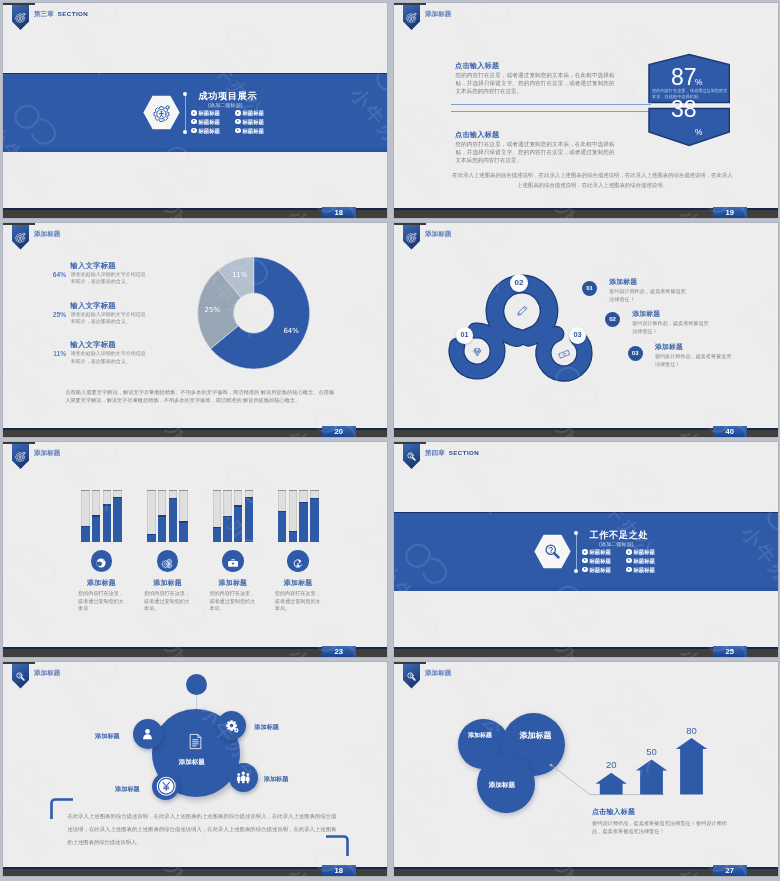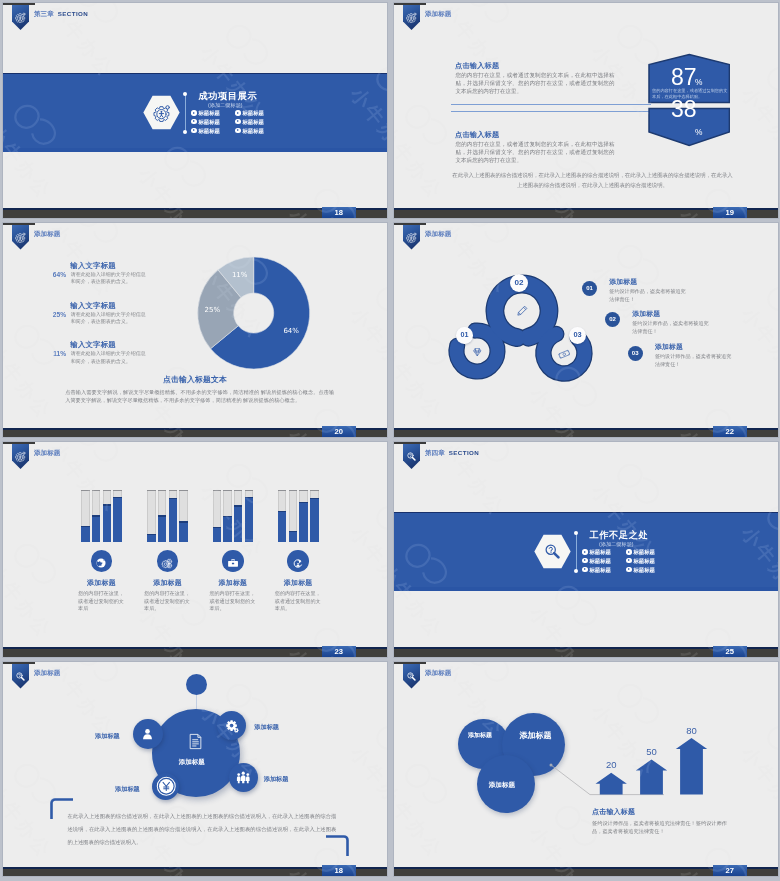--- a/index.html
+++ b/index.html
@@ -422,21 +422,20 @@
   <div class="lg-title" style="left:67.3px;top:117.8px">输入文字标题</div>
   <div class="lg-body" style="left:67.7px;top:127.8px">请在此处输入详细的文字介绍信息和简介，表达图表的含义。</div>
   <svg style="position:absolute;left:0;top:0" width="386" height="217">
         <path d="M250.70 34.00 A56 56 0 1 1 207.55 125.70 L235.29 102.75 A20 20 0 1 0 250.70 70.00 Z" fill="#2e5aa8" stroke="#dfe3e8" stroke-width="0.6"></path>
         <path d="M207.55 125.70 A56 56 0 0 1 215.00 46.85 L237.95 74.59 A20 20 0 0 0 235.29 102.75 Z" fill="#98a5b5" stroke="#dfe3e8" stroke-width="0.6"></path>
         <path d="M215.00 46.85 A56 56 0 0 1 250.70 34.00 L250.70 70.00 A20 20 0 0 0 237.95 74.59 Z" fill="#b3c0ce" stroke="#dfe3e8" stroke-width="0.6"></path>
         <text x="288.2" y="110.1" fill="#fff" font-size="7" text-anchor="middle" font-family="DejaVu Sans">64%</text>
         <text x="209.4" y="88.6" fill="#fff" font-size="7" text-anchor="middle" font-family="DejaVu Sans">25%</text>
         <text x="236.7" y="53.5" fill="#fff" font-size="7" text-anchor="middle" font-family="DejaVu Sans">11%</text>
       </svg>
-  <div class="cap-t" style="left:0;top:151px;width:384px">点击输入标题文本</div>
   <div class="cap-b" style="left:62.2px;top:165.5px;width:269px">点击输入需要文字解说，解说文字尽量概括精炼、不用多余的文字修饰，简洁精准的 解说所提炼的核心概念。点击输入简要文字解说，解说文字尽量概括精炼，不用多余的文字修饰，简洁精准的 解说所提炼的核心概念。</div>
   <div class="wm"><svg class="wmsvg" width="384" height="215" viewBox="0 0 384 215">
           <defs>
             <g id="wmg">
               <path d="M14 4 c-8 0 -13 7 -12 14 c1 6 6 10 12 9 c7-1 11-8 9-15 c-1-5 -5-8 -9-8 Z" fill="none" stroke="#dcdcdc" stroke-width="2.2"></path>
               <path d="M23 7 c5-6 14-7 20-3 c5 4 5 11 1 16 c-4 4 -10 5 -15 2" fill="none" stroke="#dcdcdc" stroke-width="2.2"></path>
               <text x="0" y="56" font-size="19" fill="#dcdcdc" font-family="DejaVu Sans" font-weight="bold" letter-spacing="3">小牛办公</text>
             </g>
           </defs>
           <g transform="translate(-236,-398) rotate(51)">
@@ -557,21 +556,21 @@
             <path d="M50.3 29.0 L56.5 30.7 L56.5 41.3 L50.3 43.0 L49.3 45.4 L52.4 51.0 L45.0 58.4 L39.4 55.3 L37.0 56.3 L35.3 62.5 L24.7 62.5 L23.0 56.3 L20.6 55.3 L15.0 58.4 L7.6 51.0 L10.7 45.4 L9.7 43.0 L3.5 41.3 L3.5 30.7 L9.7 29.0 L10.7 26.6 L7.6 21.0 L15.0 13.6 L20.6 16.7 L23.0 15.7 L24.7 9.5 L35.3 9.5 L37.0 15.7 L39.4 16.7 L45.0 13.6 L52.4 21.0 L49.3 26.6 Z"></path>
             <circle cx="30" cy="36" r="16.5"></circle>
             <circle cx="30" cy="27.5" r="3.2" fill="#ffffff" stroke="none"></circle>
             <path d="M30 31 v8.5 M30 39.5 l-5.6 7.5 M30 39.5 l5.6 7.5 M22.5 34 h15"></path>
             <circle cx="52" cy="12" r="6" fill="none" stroke="#ffffff" stroke-width="3.0"></circle>
           </svg></span>
       </div>
   <div class="hd-title"><span>添加标题</span></div>
   <div class="botnavy"></div>
   <div class="botdark"></div>
-  <div class="pagenum">22</div>
+  <div class="pagenum">40</div>
 
   <svg style="position:absolute;left:0;top:0" width="386" height="217">
         <path d="M81.2 107.6 A20.5 20.5 0 1 1 63.2 122.7" fill="none" stroke="#1d3b72" stroke-width="16.099999999999998" stroke-linecap="round"></path>
         <path d="M123.3 114.6 A27.0 27.0 0 1 1 134.5 114.2" fill="none" stroke="#1d3b72" stroke-width="18.9" stroke-linecap="round"></path>
         <path d="M183.7 114.8 A20.5 20.5 0 1 1 162.3 111.0" fill="none" stroke="#1d3b72" stroke-width="16.4" stroke-linecap="round"></path>
         <path d="M81.2 107.6 A20.5 20.5 0 1 1 63.2 122.7" fill="none" stroke="#2f5aa8" stroke-width="13.7" stroke-linecap="round"></path>
         <path d="M123.3 114.6 A27.0 27.0 0 1 1 134.5 114.2" fill="none" stroke="#2f5aa8" stroke-width="16.5" stroke-linecap="round"></path>
         <path d="M183.7 114.8 A20.5 20.5 0 1 1 162.3 111.0" fill="none" stroke="#2f5aa8" stroke-width="14.0" stroke-linecap="round"></path>
       </svg>
   <div style="position:absolute;left:62.3px;top:104.8px;width:16.4px;height:16.4px;border-radius:50%;background:#fcfcfd;box-shadow:0 1px 2px rgba(20,40,80,.25);color:#2f5aa8;font-weight:bold;font-size:7.2px;line-height:16.4px;text-align:center">01</div>

